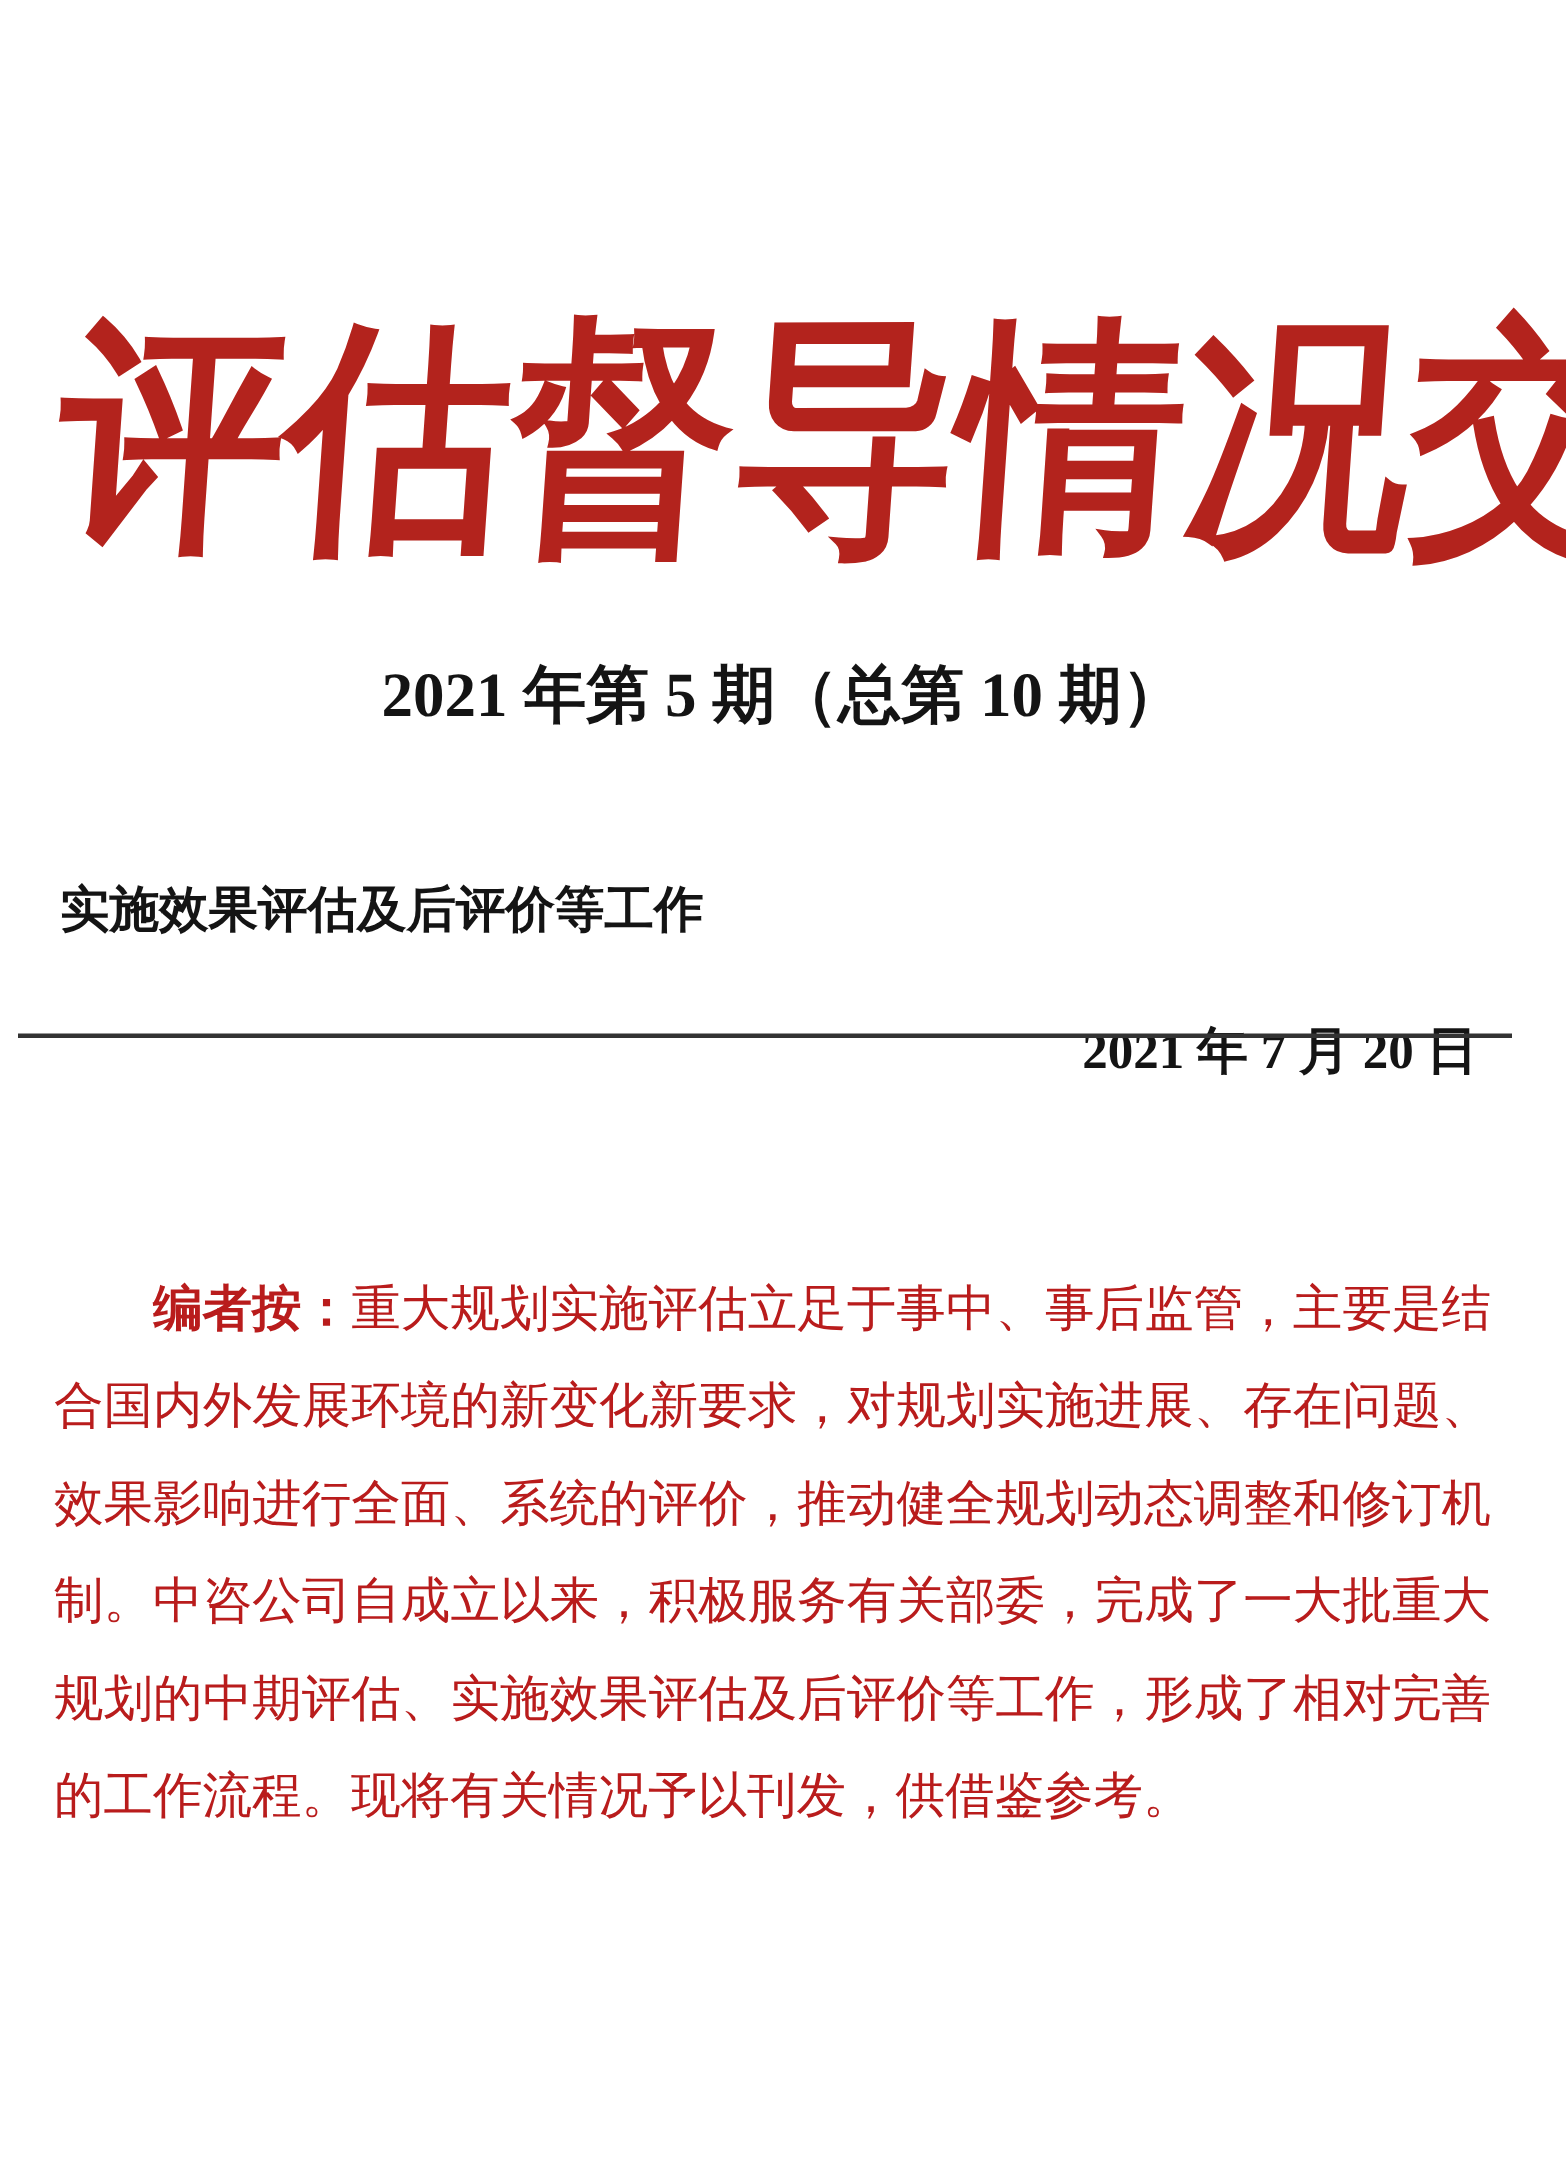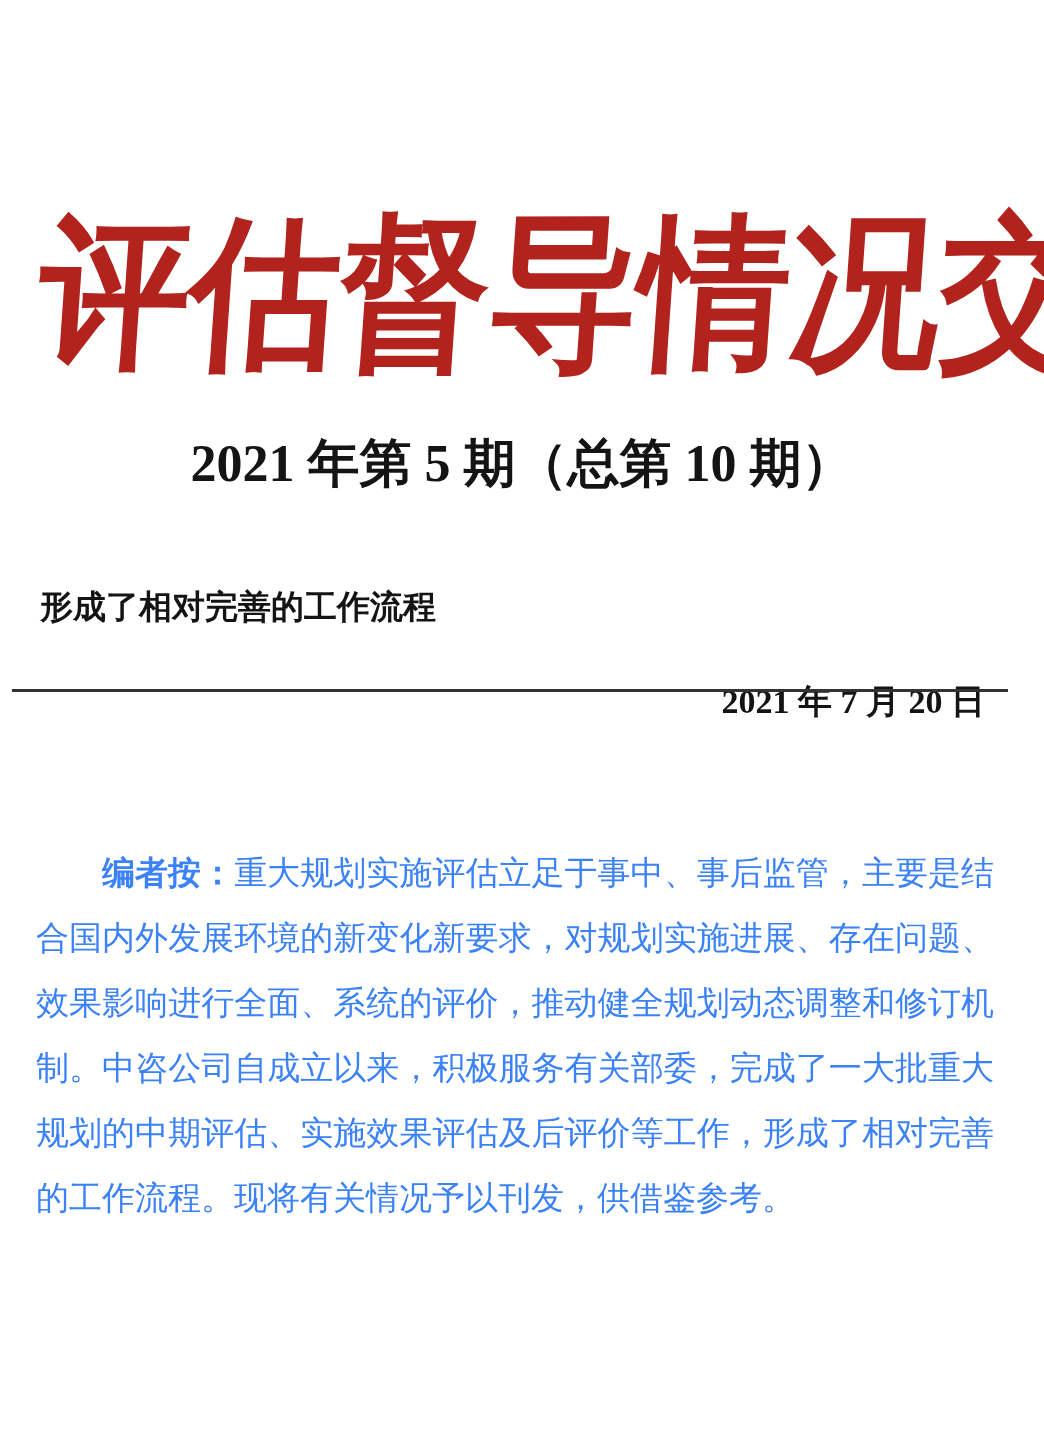--- a/index.html
+++ b/index.html
@@ -36,21 +36,21 @@
   }
   
   .issue-line {
     position: absolute;
     top: 438px;
     left: 0;
     width: 1044px;
     height: 52px;
     line-height: 52px;
     text-align: center;
-    font-size: 52px;
+    font-size: 42px;
     font-weight: 700;
     white-space: nowrap;
   }
   
   .publisher-block {
     position: absolute;
     top: 582px;
     left: 40px;
     width: 560px;
   }
@@ -85,37 +85,37 @@
   .editors-note {
     position: absolute;
     top: 808px;
     left: 36px;
     width: 958px;
     font-size: 33px;
     line-height: 65px;
     text-align: justify;
     text-align-last: left;
     text-indent: 2em;
-    color: #3b82f6;
+    color: #b91c1c;
   }
   .editors-note .lead {
     font-weight: 700;
   }
 </style>
 </head>
 <body>
 
 <div class="page">
 
   <div class="masthead" style="color: rgb(179, 35, 29);">评估督导情况交流</div>
 
   <div class="issue-line">2021 年第 5 期（总第 10 期）</div>
 
   <div class="publisher-block">
-    <div class="publisher-line">形成了相对完善的工作流程</div>
+    <div class="publisher-line">实施效果评估及后评价等工作</div>
   </div>
 
   <div class="publish-date">2021 年 7 月 20 日</div>
 
   <div class="header-rule" style="background: rgb(51, 51, 51);"></div>
 
   <p class="editors-note">
     <span class="lead">编者按：</span><span>重大规划实施评估立足于事中、事后监管，主要是结合国内外发展环境的新变化新要求，对规划实施进展、存在问题、效果影响进行全面、系统的评价，推动健全规划动态调整和修订机制。中咨公司自成立以来，积极服务有关部委，完成了一大批重大规划的中期评估、实施效果评估及后评价等工作，形成了相对完善的工作流程。现将有关情况予以刊发，供借鉴参考。</span>
   </p>
 

